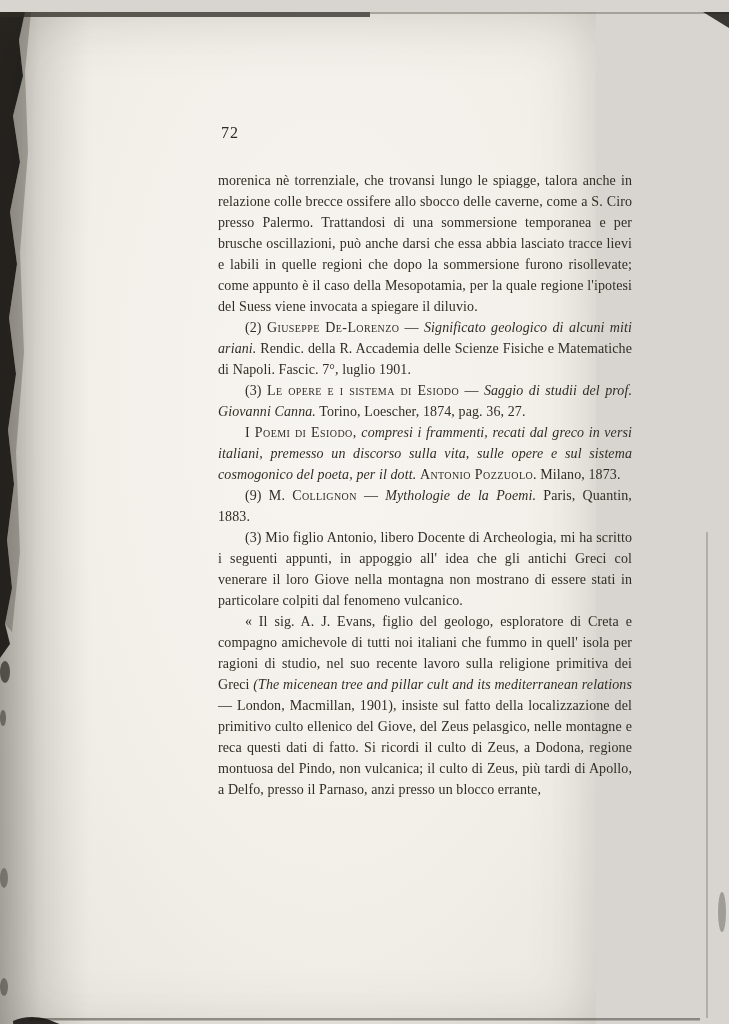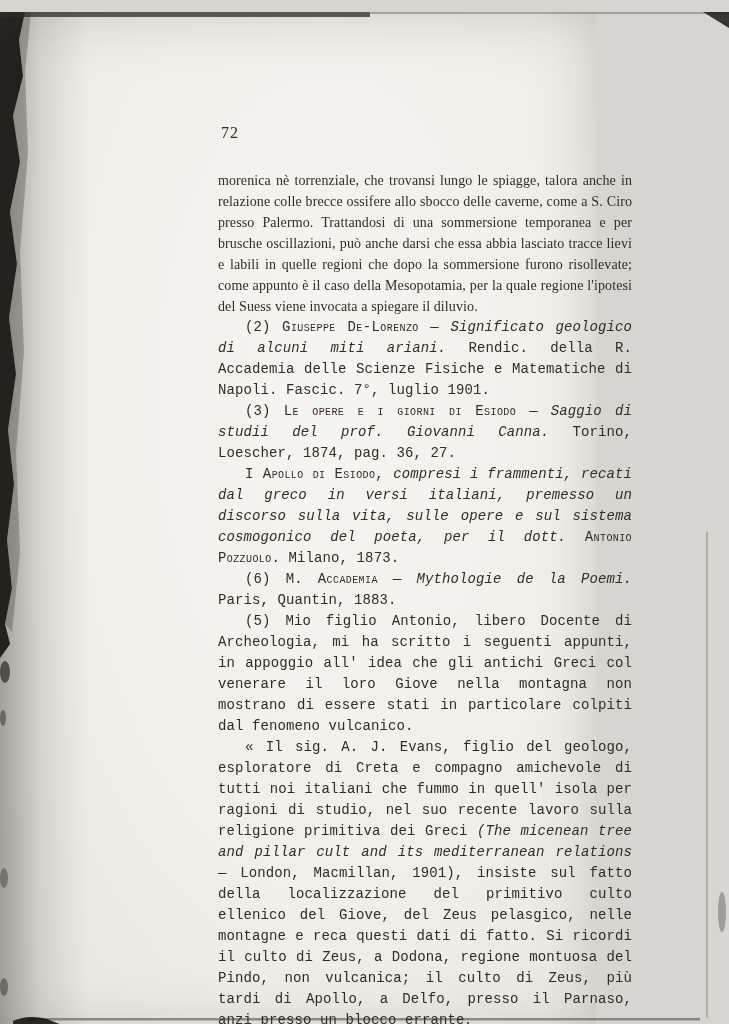--- a/index.html
+++ b/index.html
@@ -34,21 +34,21 @@
   .page-number{
     position:absolute;left:221px;top:112px;
     font-size:16px;letter-spacing:1px;color:#2e2a23;
   }
   .page-text{
     position:absolute;left:218px;top:158px;width:414px;
     font-size:14px;line-height:21px;text-align:justify;
     letter-spacing:0.1px;color:var(--ink);
   }
   .page-text p{margin:0;}
-  .page-text p.indent{text-indent:27px;font-family:Liberation Mono, monospace;}
+  .page-text p.indent{text-indent:27px;}
   .seg-normal{font-style:normal;}
   .seg-i{font-style:italic;}
   .seg-sc{font-variant-caps:small-caps;letter-spacing:0.4px;}
 </style>
 </head>
 <body>
 
 <div class="scan-page">
 
   <div class="gutter-shadow"></div>
@@ -78,21 +78,21 @@
 
     <rect x="706" y="520" width="2" height="486" fill="#6b665f" opacity="0.35"></rect>
     <ellipse cx="722" cy="900" rx="4" ry="20" fill="#3a3731" opacity="0.35"></ellipse>
   </svg>
 
   <div class="page-number">72</div>
 
   <div class="page-text">
       <p class=""><span class="seg-normal">morenica nè torrenziale, che trovansi lungo le spiagge, talora anche in relazione colle brecce ossifere allo sbocco delle caverne, come a S. Ciro presso Palermo. Trattandosi di una sommersione temporanea e per brusche oscillazioni, può anche darsi che essa abbia lasciato tracce lievi e labili in quelle regioni che dopo la sommersione furono risollevate; come appunto è il caso della Mesopotamia, per la quale regione l'ipotesi del Suess viene invocata a spiegare il diluvio.</span></p>
       <p class="indent"><span class="seg-normal">(2) </span><span class="seg-sc">Giuseppe De-Lorenzo</span><span class="seg-normal"> — </span><span class="seg-i">Significato geologico di alcuni miti ariani.</span><span class="seg-normal"> Rendic. della R. Accademia delle Scienze Fisiche e Matematiche di Napoli. Fascic. 7°, luglio 1901.</span></p>
-      <p class="indent"><span class="seg-normal">(3) </span><span class="seg-sc">Le opere e i giorni di Esiodo</span><span class="seg-normal"> — </span><span class="seg-i">Saggio di studii del prof. Giovanni Canna.</span><span class="seg-normal"> Torino, Loescher, 1874, pag. 36, 27.</span></p>
-      <p class="indent"><span class="seg-sc">I Apollo di Esiodo, </span><span class="seg-i">compresi i frammenti, recati dal greco in versi italiani, premesso un discorso sulla vita, sulle opere e sul sistema cosmogonico del poeta, per il dott. </span><span class="seg-sc">Antonio Pozzuolo</span><span class="seg-normal">. Milano, 1873.</span></p>
-      <p class="indent"><span class="seg-normal">(6) M. </span><span class="seg-sc">Accademia</span><span class="seg-normal"> — </span><span class="seg-i">Mythologie de la Poemi.</span><span class="seg-normal"> Paris, Quantin, 1883.</span></p>
-      <p class="indent"><span class="seg-normal">(5) Mio figlio Antonio, libero Docente di Archeologia, mi ha scritto i seguenti appunti, in appoggio all' idea che gli antichi Greci col venerare il loro Giove nella montagna non mostrano di essere stati in particolare colpiti dal fenomeno vulcanico.</span></p>
+      <p class="indent"><span class="seg-normal">(3) </span><span class="seg-sc">Le opere e i sistema di Esiodo</span><span class="seg-normal"> — </span><span class="seg-i">Saggio di studii del prof. Giovanni Canna.</span><span class="seg-normal"> Torino, Loescher, 1874, pag. 36, 27.</span></p>
+      <p class="indent"><span class="seg-sc">I Poemi di Esiodo, </span><span class="seg-i">compresi i frammenti, recati dal greco in versi italiani, premesso un discorso sulla vita, sulle opere e sul sistema cosmogonico del poeta, per il dott. </span><span class="seg-sc">Antonio Pozzuolo</span><span class="seg-normal">. Milano, 1873.</span></p>
+      <p class="indent"><span class="seg-normal">(9) M. </span><span class="seg-sc">Collignon</span><span class="seg-normal"> — </span><span class="seg-i">Mythologie de la Poemi.</span><span class="seg-normal"> Paris, Quantin, 1883.</span></p>
+      <p class="indent"><span class="seg-normal">(3) Mio figlio Antonio, libero Docente di Archeologia, mi ha scritto i seguenti appunti, in appoggio all' idea che gli antichi Greci col venerare il loro Giove nella montagna non mostrano di essere stati in particolare colpiti dal fenomeno vulcanico.</span></p>
       <p class="indent"><span class="seg-normal">« Il sig. A. J. Evans, figlio del geologo, esploratore di Creta e compagno amichevole di tutti noi italiani che fummo in quell' isola per ragioni di studio, nel suo recente lavoro sulla religione primitiva dei Greci </span><span class="seg-i">(The micenean tree and pillar cult and its mediterranean relations</span><span class="seg-normal"> — London, Macmillan, 1901), insiste sul fatto della localizzazione del primitivo culto ellenico del Giove, del Zeus pelasgico, nelle montagne e reca questi dati di fatto. Si ricordi il culto di Zeus, a Dodona, regione montuosa del Pindo, non vulcanica; il culto di Zeus, più tardi di Apollo, a Delfo, presso il Parnaso, anzi presso un blocco errante,</span></p>
     </div>
 
   <div class="edge-vignette"></div>
 </div>
 
 </body></html>

